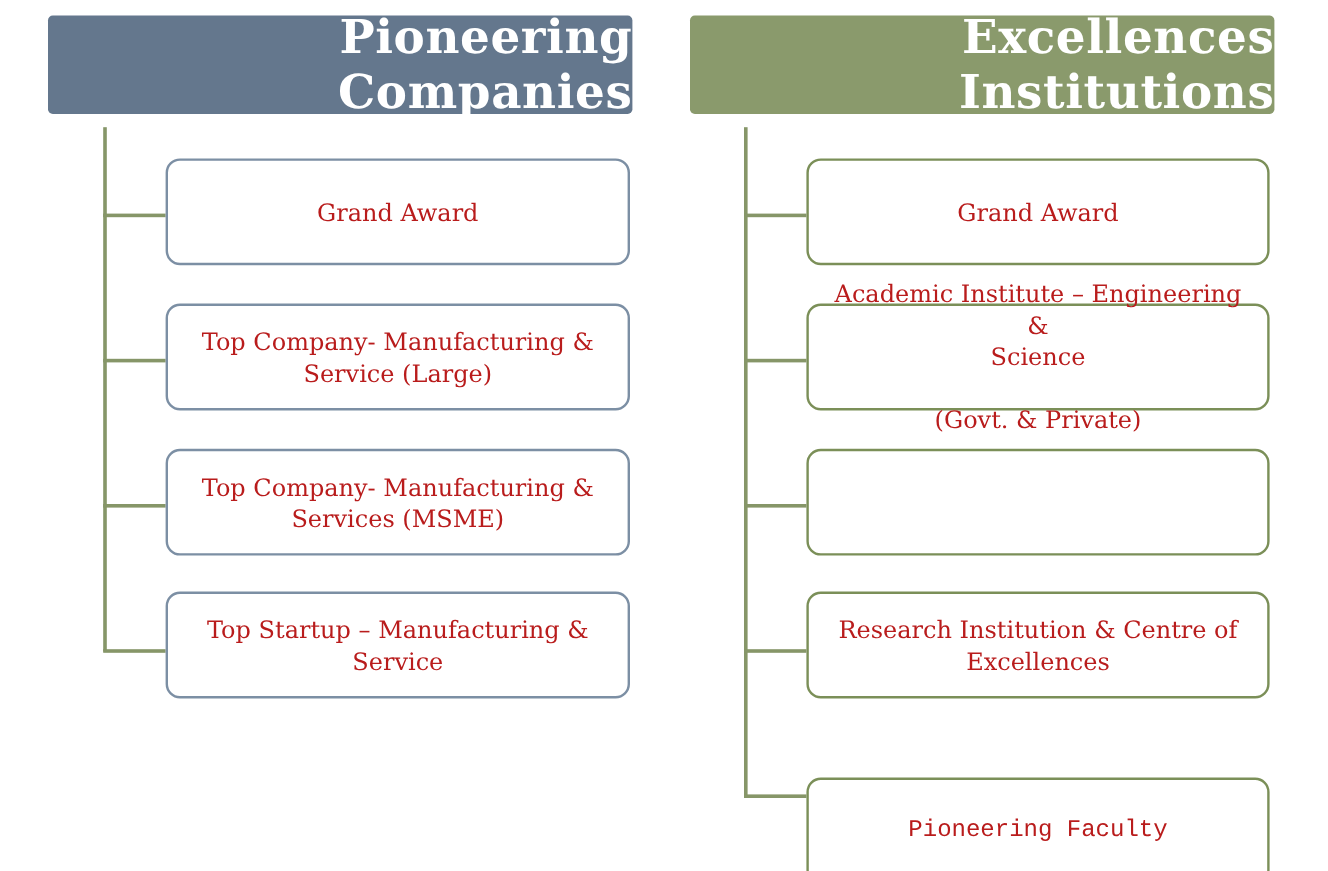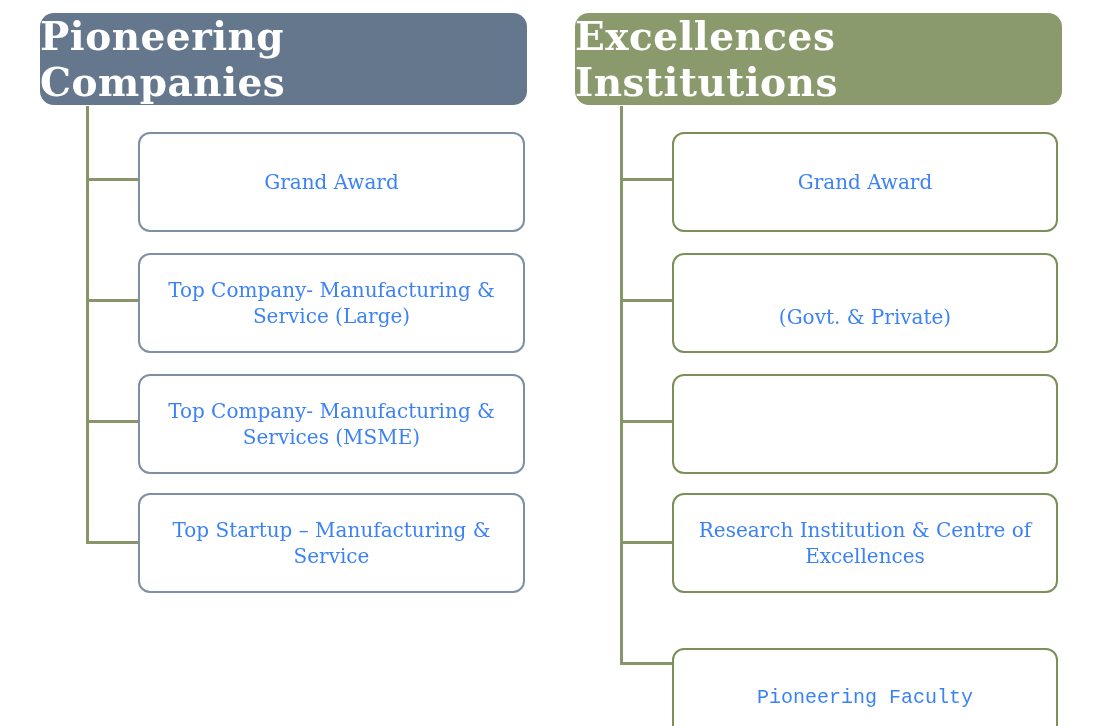--- a/index.html
+++ b/index.html
@@ -5,55 +5,55 @@
   html,body{margin:0;padding:0;background:#ffffff;}
   #canvas{
     position:relative;
     width:1107px;height:726px;
     background:#ffffff;
     font-family:"DejaVu Serif","Liberation Serif",serif;
     overflow:hidden;
   }
   .header{
     position:absolute;
-    width:487px;height:92px;top:13px;
-    border-radius:14px;
+    width:487px;height:82px;top:13px;
+    border-radius:4px;
     color:#ffffff;
     font-size:39px;font-weight:bold;
     display:flex;align-items:center;justify-content:center;
     letter-spacing:0.5px;
-    text-align:left;
+    text-align:right;
   }
   .col-left  .header{left:40px;background:#64778D;}
   .col-right .header{left:575px;background:#8A9A6C;}
 
   .trunk{position:absolute;width:3px;background:#869668;}
   .col-left  .trunk{left:86px;top:106px;height:437px;}
   .col-right .trunk{left:620px;top:106px;height:558px;}
 
   .branch{position:absolute;height:3px;background:#869668;}
   .col-left  .branch{left:86px;width:52px;}
   .col-right .branch{left:620px;width:52px;}
   .branch.y0{top:178px;}
   .branch.y1{top:299px;}
   .branch.y2{top:420px;}
   .branch.y3{top:541px;}
   .branch.y4{top:662px;}
 
   .node{
     position:absolute;
-    height:100px;
+    height:89px;
     background:#ffffff;
     border-radius:12px;
     box-sizing:border-box;
     display:flex;flex-direction:column;
     align-items:center;justify-content:center;
     text-align:center;
     font-size:20px;line-height:26px;
-    color:#3b82f6;
+    color:#b91c1c;
     padding:4px 14px;
   }
   .col-left  .node{left:138px;width:387px;border:2px solid #7C8FA4;}
   .col-right .node{left:672px;width:386px;border:2px solid #7B8F58;}
   .node.t0{top:132px;}
   .node.t1{top:253px;}
   .node.t2{top:374px;}
   .node.t3{top:493px;}
   .node.t4{top:648px;font-family:Liberation Mono, monospace;}
 
@@ -105,20 +105,22 @@
     <div class="branch y1"></div>
     <div class="branch y2"></div>
     <div class="branch y3"></div>
     <div class="branch y4"></div>
 
     <div class="node t0">
       <div class="p1">Grand Award</div>
       <div class="p2"></div>
     </div>
     <div class="node t1">
+      <div class="p1">Academic Institute – Engineering &amp;
+Science</div>
       <div class="p2">(Govt. &amp; Private)</div>
     </div>
     <div class="node t2">
     </div>
     <div class="node t3">
       <div class="p1">Research Institution &amp; Centre of
 Excellences</div>
       <div class="p2"></div>
     </div>
     <div class="node t4">

